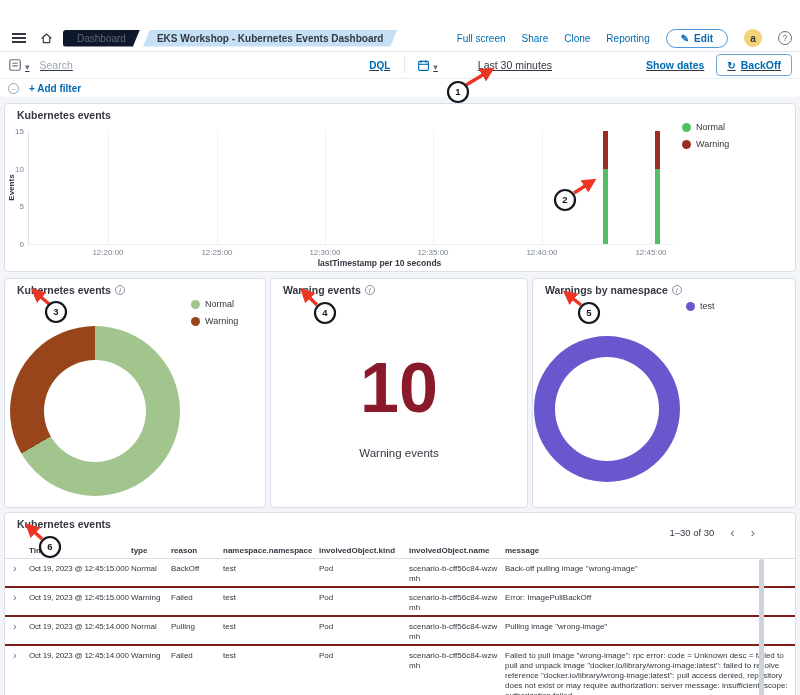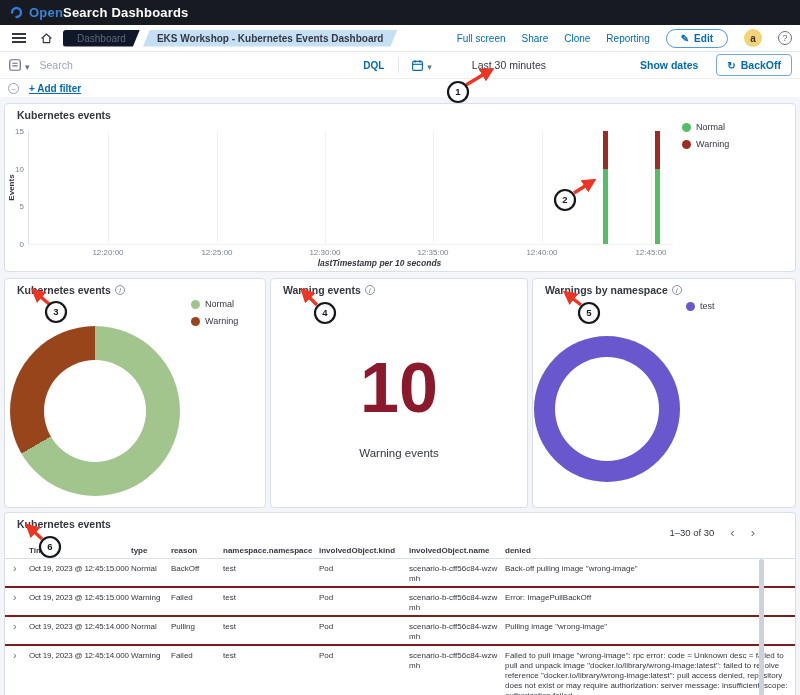--- a/index.html
+++ b/index.html
@@ -31,61 +31,61 @@
     border-radius:12px; padding:3px 14px; background:#fff; display:flex; gap:5px; align-items:center; cursor:pointer;}
   .i-pencil::after { content:"✎"; font-size:10px; }
   .avatar { width:18px; height:18px; border-radius:50%; background:#f3d375; color:#343741;
     font-size:10px; font-weight:bold; display:flex; align-items:center; justify-content:center; cursor:pointer; }
   .help-circ { width:14px; height:14px; border-radius:50%; border:1px solid #69707d; color:#69707d;
     font-size:9px; display:flex; align-items:center; justify-content:center; cursor:pointer; }
   .i-question::after{ content:"?"; }
 
   
   .querybar { position:absolute; left:0; top:52px; width:800px; height:27px; background:#fff;
-    border-bottom:1px solid #eceff4; display:flex; align-items:center; padding:0 8px; }
+    border-bottom:1px solid #eceff4; display:flex; align-items:center; padding:0 8px;text-decoration:underline; }
   .qicon-group { display:flex; align-items:center; gap:3px; padding-right:10px; cursor:pointer; }
   .i-chevron-down::after { content:"▾"; color:#69707d; font-size:9px; }
   .search-input { border:none; outline:none; flex:1; font-size:10.5px; font-family:"Liberation Sans",sans-serif; color:#343741; background:transparent; }
   .search-input::placeholder { color:#9aa5b5; }
   .q-right { display:flex; align-items:center; gap:8px; }
   .dql { font-size:10px; color:#006BB4; font-weight:bold; cursor:pointer; padding-right:6px; }
   .vdiv { width:1px; height:16px; background:#e3e6ee; }
   .cal-group { display:flex; align-items:center; gap:3px; cursor:pointer; padding:0 4px; }
   .time-range { font-size:10.5px; color:#343741; cursor:pointer; padding-right:86px;padding-left:28px; }
-  .show-dates { font-size:10.5px; color:#006BB4; font-weight:bold; cursor:pointer; margin-right:10px; }
+  .show-dates { font-size:10.5px; color:#006BB4; font-weight:bold; cursor:pointer; margin-right:4px; }
   .refresh-btn { border:1px solid #73a8d8; border-radius:4px; background:#fff; color:#006BB4;
     font-size:10.5px; font-weight:bold; padding:4px 10px; display:flex; align-items:center; gap:5px; cursor:pointer; }
   .i-refresh::after { content:"↻"; font-size:10px; }
 
   
   .filterbar { position:absolute; left:0; top:79px; width:800px; height:18px; background:#fff;
     display:flex; align-items:center; padding:0 8px; gap:10px; }
   .filter-circ { width:11px; height:11px; border-radius:50%; border:1px solid #98a2b3; color:#98a2b3;
     font-size:8px; line-height:9px; text-align:center; cursor:pointer; }
   .i-dash::after{ content:"–"; }
-  .add-filter { font-size:10px; font-weight:bold; color:#006BB4; cursor:pointer;text-decoration:underline; }
+  .add-filter { font-size:10px; font-weight:bold; color:#006BB4; cursor:pointer; }
 
   
   .main { position:absolute; left:0; top:97px; width:800px; height:598px; background:#f3f5f9; overflow:hidden; }
   .panel { position:absolute; background:#fff; border:1px solid #d9dfe9; border-radius:4px; }
   .ptitle { font-size:10.5px; font-weight:bold; color:#343741; padding:5px 0 0 12px; display:flex; align-items:center; gap:4px;}
   .info-i { display:inline-block; width:10px; height:10px; border:1px solid #8b93a1; border-radius:50%;
     font-size:7px; font-weight:normal; line-height:9px; text-align:center; color:#69707d; }
   .i-info::after{ content:"i"; font-style:italic; }
 
   
   .panel-a { left:4px; top:6px; width:792px; height:169px; }
   .gl { position:absolute; width:1px; top:27px; height:113px; background:#eef1f6; }
   .yaxis-line { position:absolute; left:23px; top:27px; width:1px; height:113px; background:#dde2ea; }
   .xaxis-line { position:absolute; left:23px; top:140px; width:645px; height:1px; background:#eef1f6; }
   .ytick { position:absolute; left:0; width:19px; text-align:right; font-size:8px; color:#7a8291; transform:translateY(-50%); }
   .xtick { position:absolute; width:60px; margin-left:-30px; text-align:center; top:144px; font-size:8px; color:#7a8291; }
   .ylab  { position:absolute; left:-24px; top:79px; width:60px; text-align:center; font-size:8px; font-weight:bold;
     color:#343741; transform:rotate(-90deg); }
-  .xlab  { position:absolute; left:103px; width:543px; top:154px; text-align:center; font-size:8.5px; font-weight:bold; color:#343741;font-style:italic; }
+  .xlab  { position:absolute; left:103px; width:543px; top:154px; text-align:center; font-size:8.5px; font-weight:bold; color:#343741; }
   .bar { position:absolute; top:27px; width:5px; height:113px; display:flex; flex-direction:column; justify-content:flex-end; }
   .legend { position:absolute; display:flex; flex-direction:column; gap:7px; }
   .legend-a { left:677px; top:18px; }
   .leg-item { display:flex; align-items:center; gap:5px; cursor:pointer; }
   .leg-dot { width:9px; height:9px; border-radius:50%; }
   .leg-label { font-size:9px; color:#343741; }
 
   
   .panel-b1 { left:4px;   top:181px; width:262px; height:230px; }
   .panel-b2 { left:270px; top:181px; width:258px; height:230px; }
@@ -124,26 +124,20 @@
   .anno-line { stroke:#ee3524; stroke-width:3.4; }
   .anno-circ { fill:#fff; stroke:#14171c; stroke-width:2.2; }
   .anno-num { font-size:9.5px; font-weight:bold; fill:#14171c; text-anchor:middle;
     font-family:"Liberation Sans",sans-serif; }
 </style>
 </head>
 <body>
 
 <div class="page">
 
-  <header class="topbar">
-    <svg class="logo-swirl" viewBox="0 0 16 16">
-      <path d="M2.5 8a5.5 5.5 0 1 1 5.5 5.5" stroke="#2f7ce0" stroke-width="3" fill="none" stroke-linecap="round"></path>
-    </svg>
-    <span class="logo-text"><span class="open">Open</span><span>Search Dashboards</span></span>
-  </header>
 
   <div class="navbar">
     <span class="burger"></span>
     <span class="home-btn">
       <svg width="13" height="13" viewBox="0 0 16 16">
           <path d="M2 8 8 2.5 14 8 M4 7v6h8V7" stroke="#343741" stroke-width="1.4" fill="none" stroke-linejoin="round"></path>
         </svg>
     </span>
     <span class="crumb gray">Dashboard</span>
     <span class="crumb blue">EKS Workshop - Kubernetes Events Dashboard</span>
@@ -292,21 +286,21 @@
         <span class="pg-chev i-chevR"></span>
       </span>
       <div class="tgrid thead">
         <span class="th"></span>
         <span class="th sort-arrow">Time</span>
         <span class="th">type</span>
         <span class="th">reason</span>
         <span class="th">namespace.namespace</span>
         <span class="th">involvedObject.kind</span>
         <span class="th">involvedObject.name</span>
-        <span class="th">denied</span>
+        <span class="th">message</span>
       </div>
 
       <div class="tgrid trow" style="top:46px;height:29px">
         <span class="row-chev i-chevR"></span>
         <span class="td td-time">Oct 19, 2023 @ 12:45:15.000</span>
         <span class="td">Normal</span>
         <span class="td">BackOff</span>
         <span class="td">test</span>
         <span class="td">Pod</span>
         <span class="td td-name">scenario-b-cff56c84-wzwmh</span>

